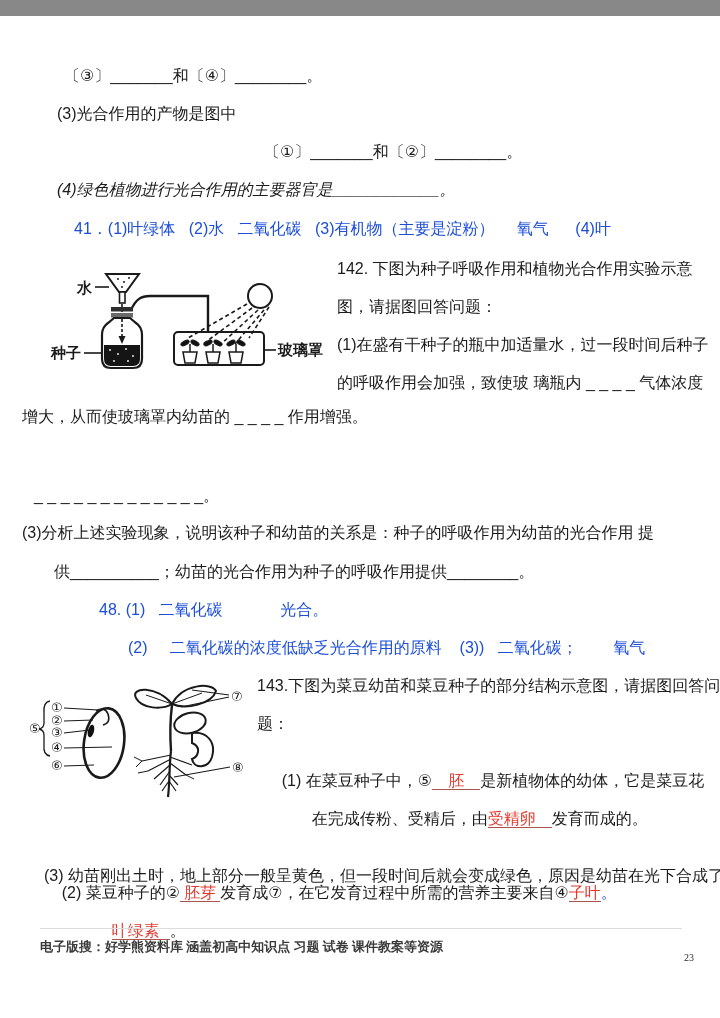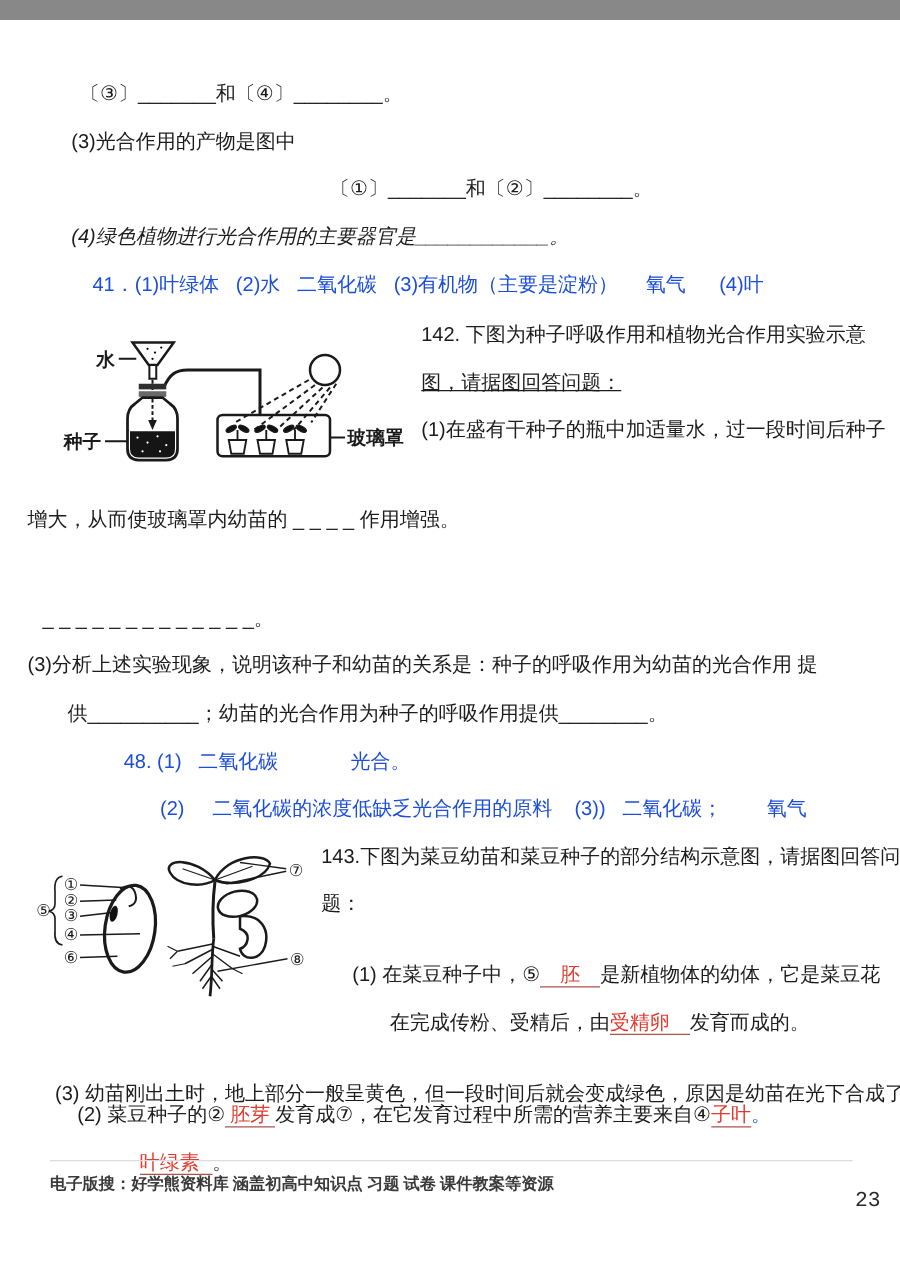--- a/index.html
+++ b/index.html
@@ -19,22 +19,22 @@
   svg{position:absolute;overflow:visible;}
   svg text{font-family:"Liberation Sans","DejaVu Sans",sans-serif;fill:#1a1a1a;}
   .footer-sep{position:absolute;left:40px;top:912px;width:642px;height:1px;background:#dcdcdc;}
   .footer-text{
     position:absolute;left:40px;top:922px;
     font-family:"Liberation Serif","DejaVu Serif",serif;
     font-weight:600;font-size:13px;color:#3a3a3a;white-space:pre;
   }
   .page-num{
     position:absolute;left:684px;top:936px;
-    font-family:Liberation Mono, monospace;
-    font-size:17px;color:#2a2a2a;
+    font-family:Liberation Serif, serif;
+    font-size:10px;color:#2a2a2a;
   }
 </style>
 </head>
 <body>
 
 <div class="page">
 
   <div class="line" style="left:64px;top:50px;">〔③〕_______和〔④〕________。</div>
   <div class="line" style="left:57px;top:88px;">(3)光合作用的产物是图中</div>
   <div class="line" style="left:264px;top:126px;">〔①〕_______和〔②〕________。</div>
@@ -110,22 +110,23 @@
 
     <line x1="57" y1="21" x2="71" y2="21" stroke="#1a1a1a" stroke-width="1.6"></line>
     <text x="39" y="27" font-size="15" font-weight="bold">水</text>
     <line x1="46" y1="87" x2="64" y2="87" stroke="#1a1a1a" stroke-width="1.6"></line>
     <text x="13" y="92" font-size="15" font-weight="bold">种子</text>
     <line x1="226" y1="84" x2="238" y2="84" stroke="#1a1a1a" stroke-width="1.6"></line>
     <text x="240" y="89" font-size="15" font-weight="bold">玻璃罩</text>
   </svg>
 
   <div class="line" style="left:337px;top:243px;">142. 下图为种子呼吸作用和植物光合作用实验示意</div>
-  <div class="line" style="left:337px;top:281px;text-decoration:underline;">图，请据图回答问题：</div>
+  <div class="line" style="left:337px;top:281px;">图，请据图回答问题：</div>
   <div class="line" style="left:337px;top:319px;">(1)在盛有干种子的瓶中加适量水，过一段时间后种子</div>
+  <div class="line" style="left:337px;top:357px;">的呼吸作用会加强，致使玻 璃瓶内 _ _ _ _ 气体浓度</div>
   <div class="line" style="left:22px;top:391px;">增大，从而使玻璃罩内幼苗的 _ _ _ _ 作用增强。</div>
   <div class="line" style="left:34px;top:470px;">_ _ _ _ _ _ _ _ _ _ _ _ _。</div>
   <div class="line" style="left:22px;top:507px;">(3)分析上述实验现象，说明该种子和幼苗的关系是：种子的呼吸作用为幼苗的光合作用 提</div>
   <div class="line" style="left:54px;top:546px;">供__________；幼苗的光合作用为种子的呼吸作用提供________。</div>
 
   <div class="line red" style="left:99px;top:584px;">48. (1)   二氧化碳             光合。</div>
   <div class="line red" style="left:128px;top:622px;">(2)     二氧化碳的浓度低缺乏光合作用的原料    (3))   二氧化碳；        氧气</div>
 
   <svg style="left:24px;top:665px;" width="232" height="132" viewBox="0 0 232 132">
 

